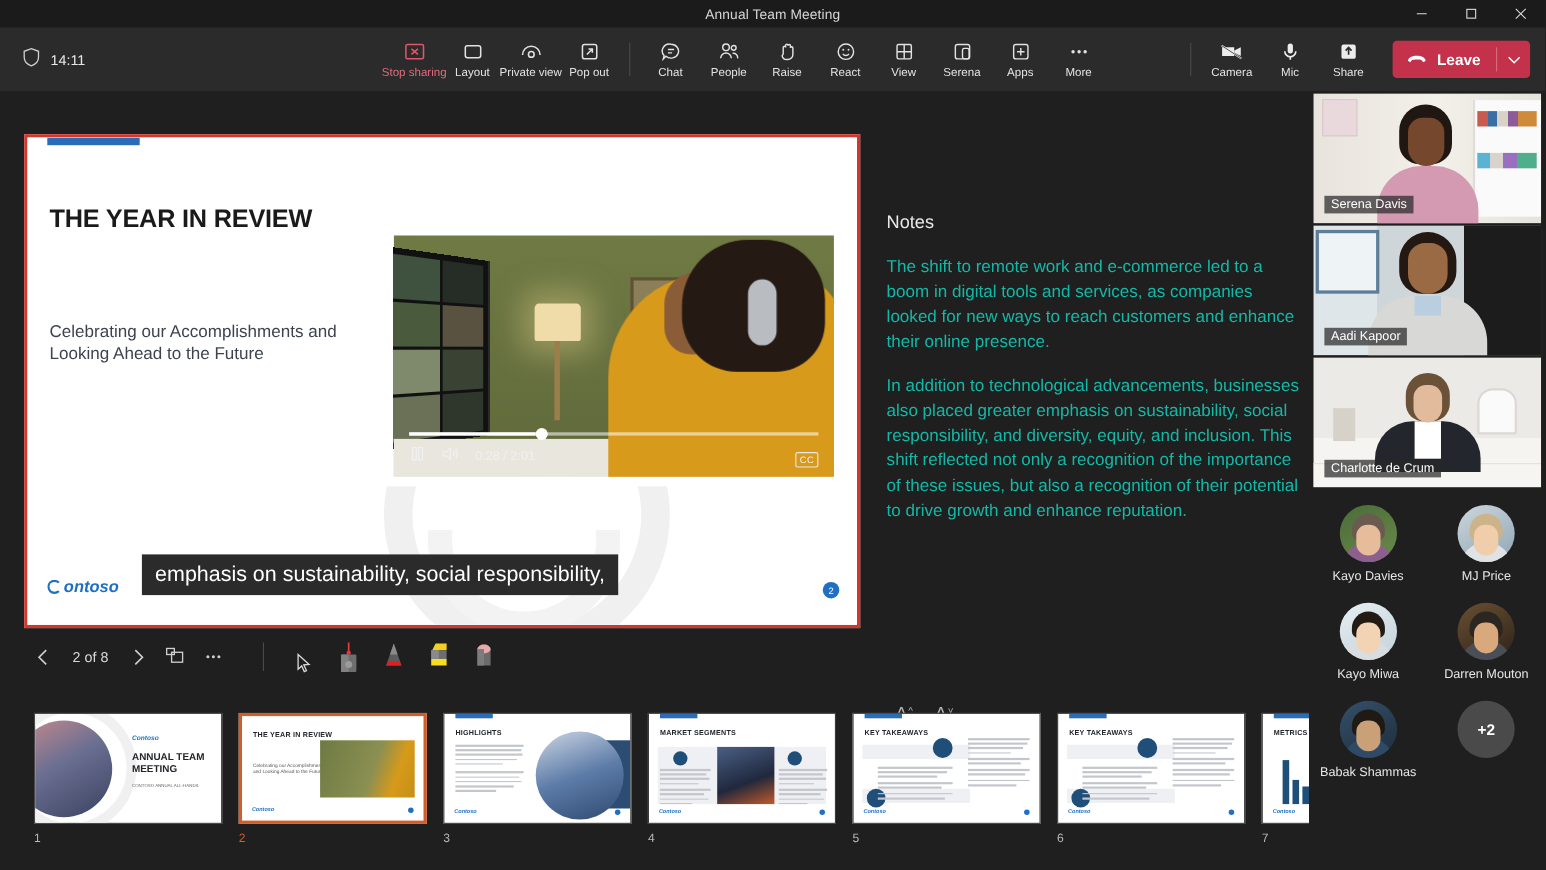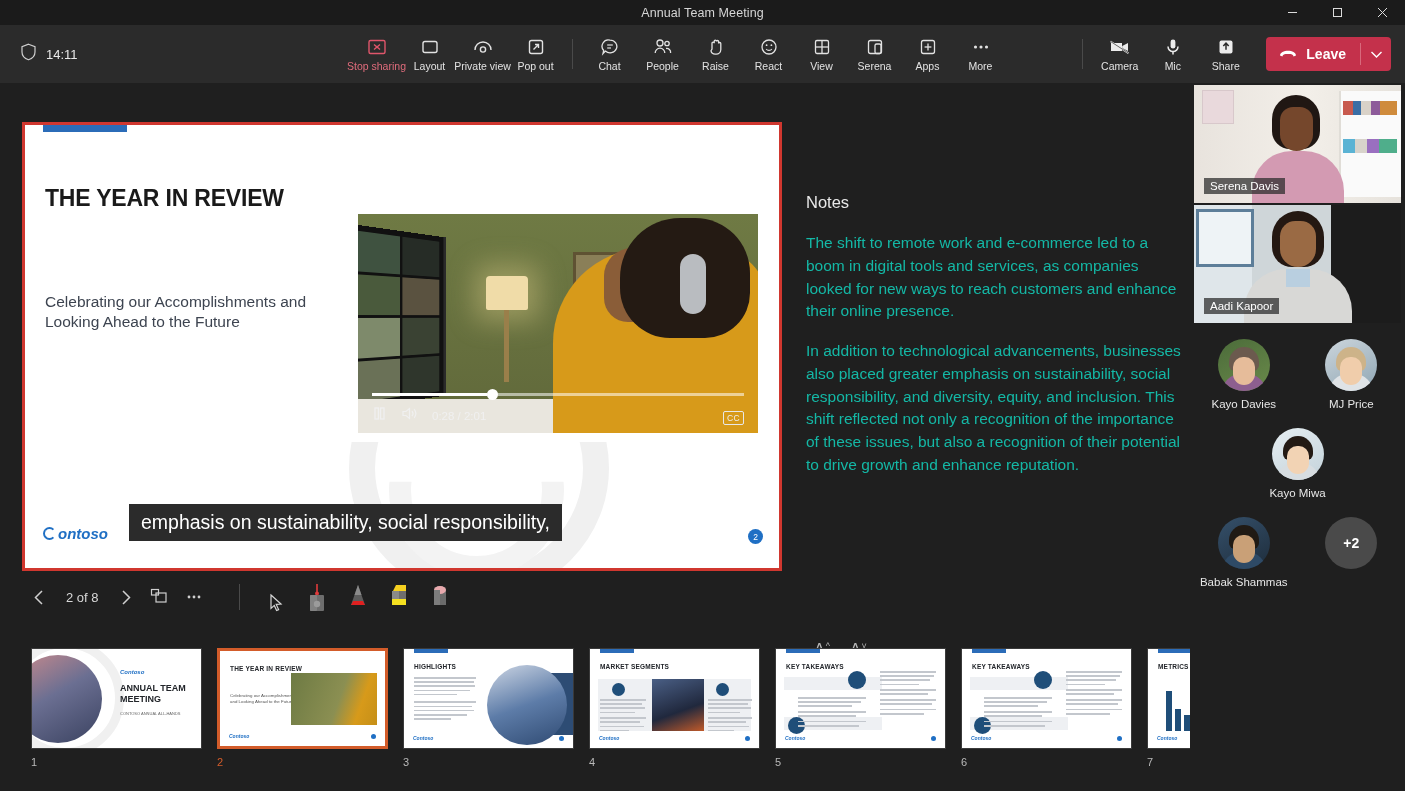--- a/index.html
+++ b/index.html
@@ -813,20 +813,31 @@
     <div class="vtile">
       <div class="t2bg"></div>
       <div class="t2win"></div>
       <div class="t2body"></div>
       <div class="t2shirt"></div>
       <div class="t2head"></div>
       <div class="t2face"></div>
       <div class="vtile-name">Aadi Kapoor</div>
     </div>
 
+    <div class="vtile">
+      <div class="t3bg"></div>
+      <div class="t3stand"></div>
+      <div class="t3chair"></div>
+      <div class="t3table"></div>
+      <div class="t3body"></div>
+      <div class="t3shirt"></div>
+      <div class="t3head"></div>
+      <div class="t3face"></div>
+      <div class="vtile-name">Charlotte de Crum</div>
+    </div>
 
     <div class="avatars">
 
       <div class="avrow">
         <div class="avcell">
           <div class="av a1">
             <div class="av-body" style="background:#8d5f8f"></div>
             <div class="av-hair" style="background:#6b5a4e"></div>
             <div class="av-face" style="background:#e6bc9a"></div>
           </div>
@@ -844,20 +855,28 @@
 
       <div class="avrow">
         <div class="avcell">
           <div class="av a3">
             <div class="av-body" style="background:#d7dde1"></div>
             <div class="av-hair" style="background:#231a14"></div>
             <div class="av-face" style="background:#f2d3b4"></div>
           </div>
           <div class="av-name">Kayo Miwa</div>
         </div>
+        <div class="avcell">
+          <div class="av a4">
+            <div class="av-body" style="background:#4a4e57"></div>
+            <div class="av-hair" style="background:#2b2620"></div>
+            <div class="av-face" style="background:#d9a87d"></div>
+          </div>
+          <div class="av-name">Darren Mouton</div>
+        </div>
       </div>
 
       <div class="avrow">
         <div class="avcell">
           <div class="av a5">
             <div class="av-body" style="background:#2e4a66"></div>
             <div class="av-hair" style="background:#201a14"></div>
             <div class="av-face" style="background:#c9a077"></div>
           </div>
           <div class="av-name">Babak Shammas</div>

